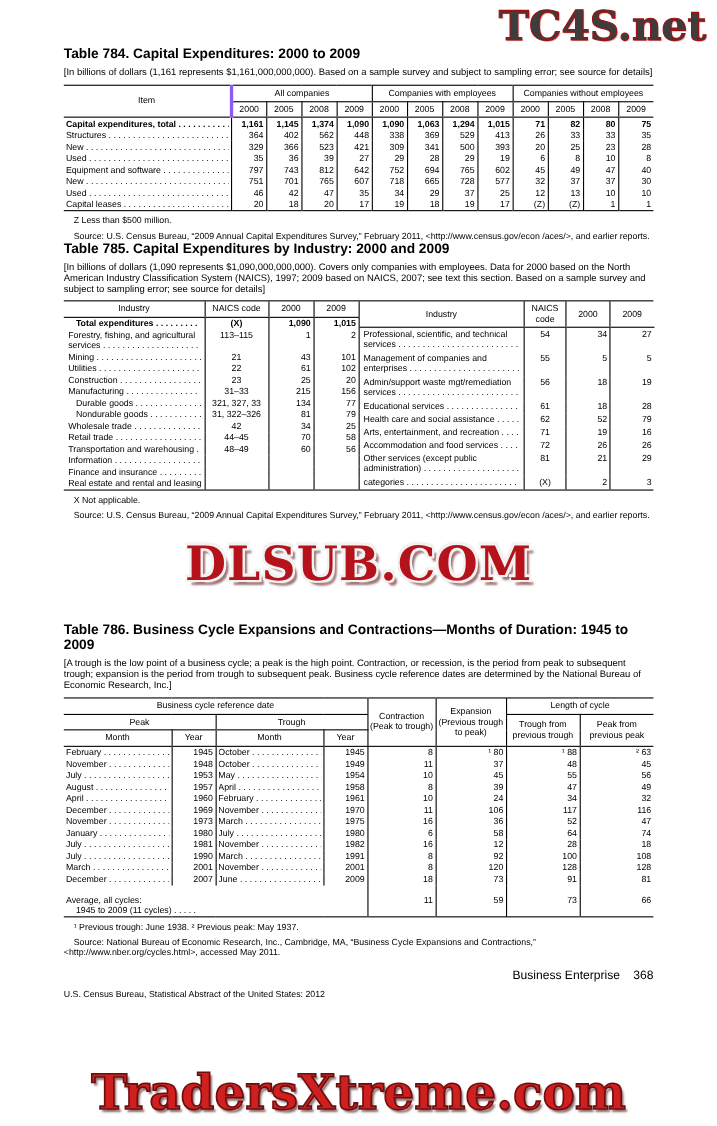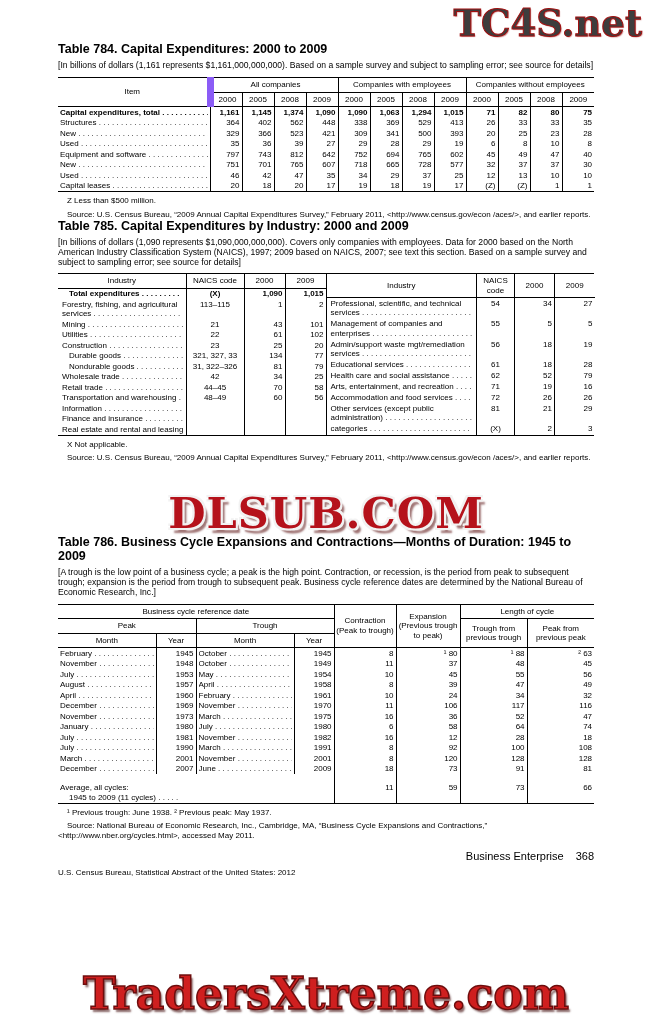--- a/index.html
+++ b/index.html
@@ -3,31 +3,31 @@
 <meta charset="utf-8">
 <style>
   * { margin:0; padding:0; box-sizing:border-box; }
   html,body { background:#fff; }
   .page { position:relative; width:652px; height:1024px; background:#fff; overflow:hidden;
           font-family:"Liberation Sans", sans-serif; color:#000; }
   .content { padding:42px 58px 0 58px; }
 
   .tbl-title { font-size:12.5px; line-height:14px; font-weight:bold; }
   .mt785 { }
-  .mt786 { margin-top:72px; }
+  .mt786 { margin-top:92px; }
   .note { font-size:8.6px; line-height:10px; margin-top:4px; }
 
   
   .dt { border-collapse:collapse; width:536px; table-layout:fixed; font-size:8px; line-height:9.5px;
         border-top:1px solid #000; border-bottom:1px solid #000; margin-top:7px; }
   .dt th { font-weight:normal; text-align:center; vertical-align:middle; padding:2px 1px; }
   .dt thead th { border-bottom:1px solid #000; }
   .dt td { padding:0.5px 2px; vertical-align:top; }
   .dt th + th, .dt td + td { border-left:1px solid #000; }
-  .item-h { border-right:7px solid #8b5cf6; }
+  .item-h { border-right:3px solid #8b5cf6; }
   .bold { font-weight:bold; }
   .num { text-align:right; padding-right:4px; white-space:nowrap; }
   .c { text-align:center; white-space:nowrap; }
   .lbl { text-align:left; }
   .ind0 { padding-left:2px; }
   .ind1 { padding-left:9px; }
   .lline { white-space:nowrap; overflow:hidden; }
   .lline::after { content:" . . . . . . . . . . . . . . . . . . . . . . . . . . . . . . . . . . . . . . . . . . . ."; }
   .wlbl { overflow:hidden; }
   .wlbl::after { content:" . . . . . . . . . . . . . . . . . . . . . . . . . . . . . . . . . . . . . . . . . . . ."; }
@@ -300,20 +300,28 @@
               <td class="num">61</td>
               <td class="num">102</td>
             </tr>
             <tr>
               <td class="lbl">
                 <div class="wlbl l1 ind0">Construction</div>
               </td>
               <td class="c">23</td>
               <td class="num">25</td>
               <td class="num">20</td>
+            </tr>
+            <tr>
+              <td class="lbl">
+                <div class="wlbl l1 ind0">Manufacturing</div>
+              </td>
+              <td class="c">31–33</td>
+              <td class="num">215</td>
+              <td class="num">156</td>
             </tr>
             <tr>
               <td class="lbl">
                 <div class="wlbl l1 ind1">Durable goods</div>
               </td>
               <td class="c">321, 327, 33</td>
               <td class="num">134</td>
               <td class="num">77</td>
             </tr>
             <tr>

